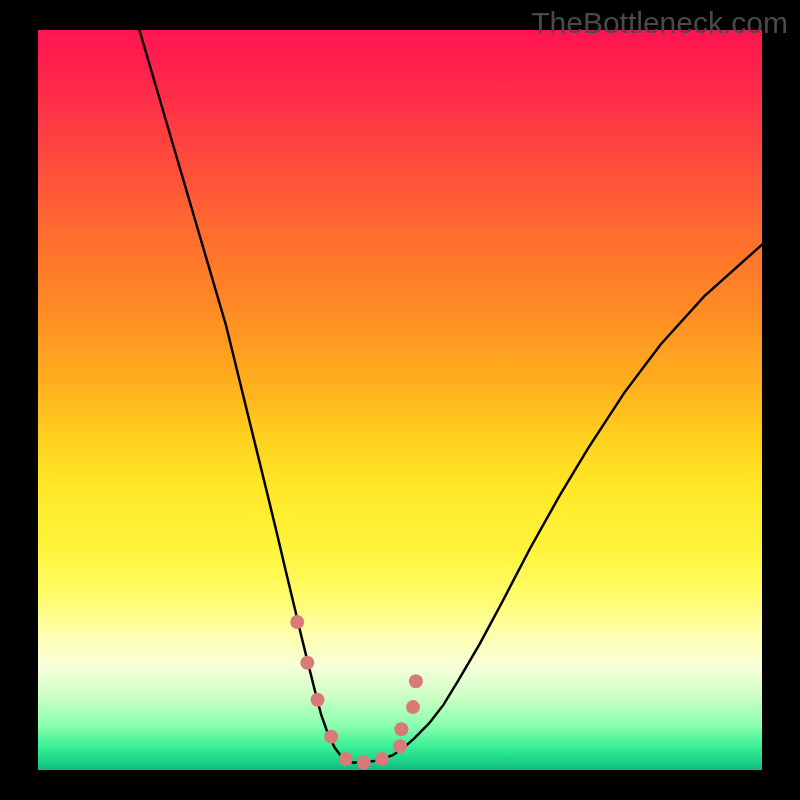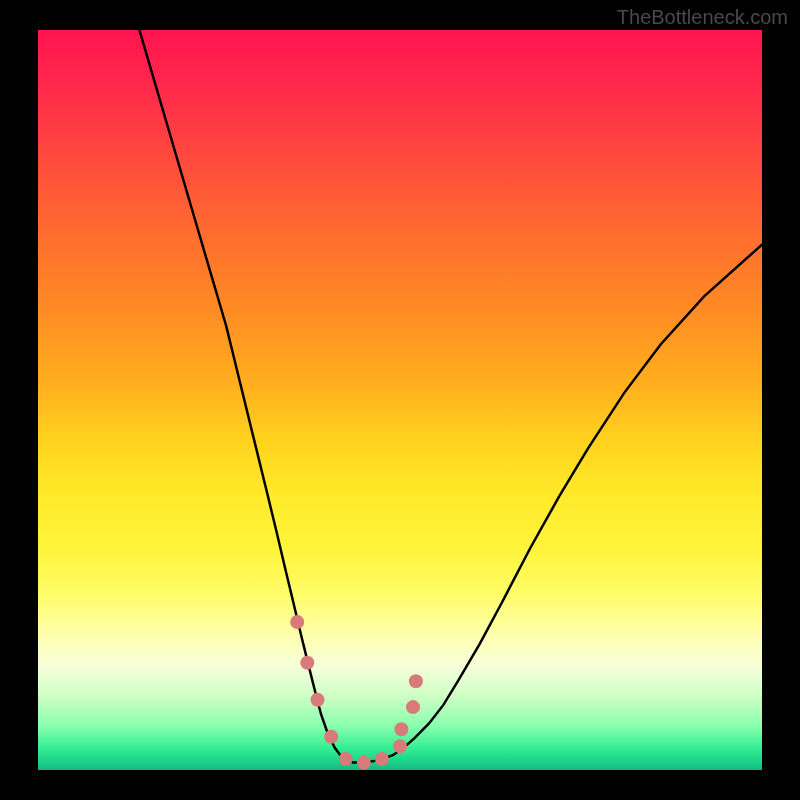--- a/index.html
+++ b/index.html
@@ -10,21 +10,21 @@
     background: #000;
     position: relative;
     overflow: hidden;
     font-family: Arial, sans-serif;
   }
   .watermark {
     position: absolute;
     top: 6px;
     right: 12px;
     color: #4a4a4a;
-    font-size: 20px;
+    font-size: 30px;
     font-weight: 500;
     z-index: 10;
   }
   .plot-area {
     position: absolute;
     left: 38px;
     top: 30px;
     width: 724px;
     height: 740px;
     background: linear-gradient(to bottom,

